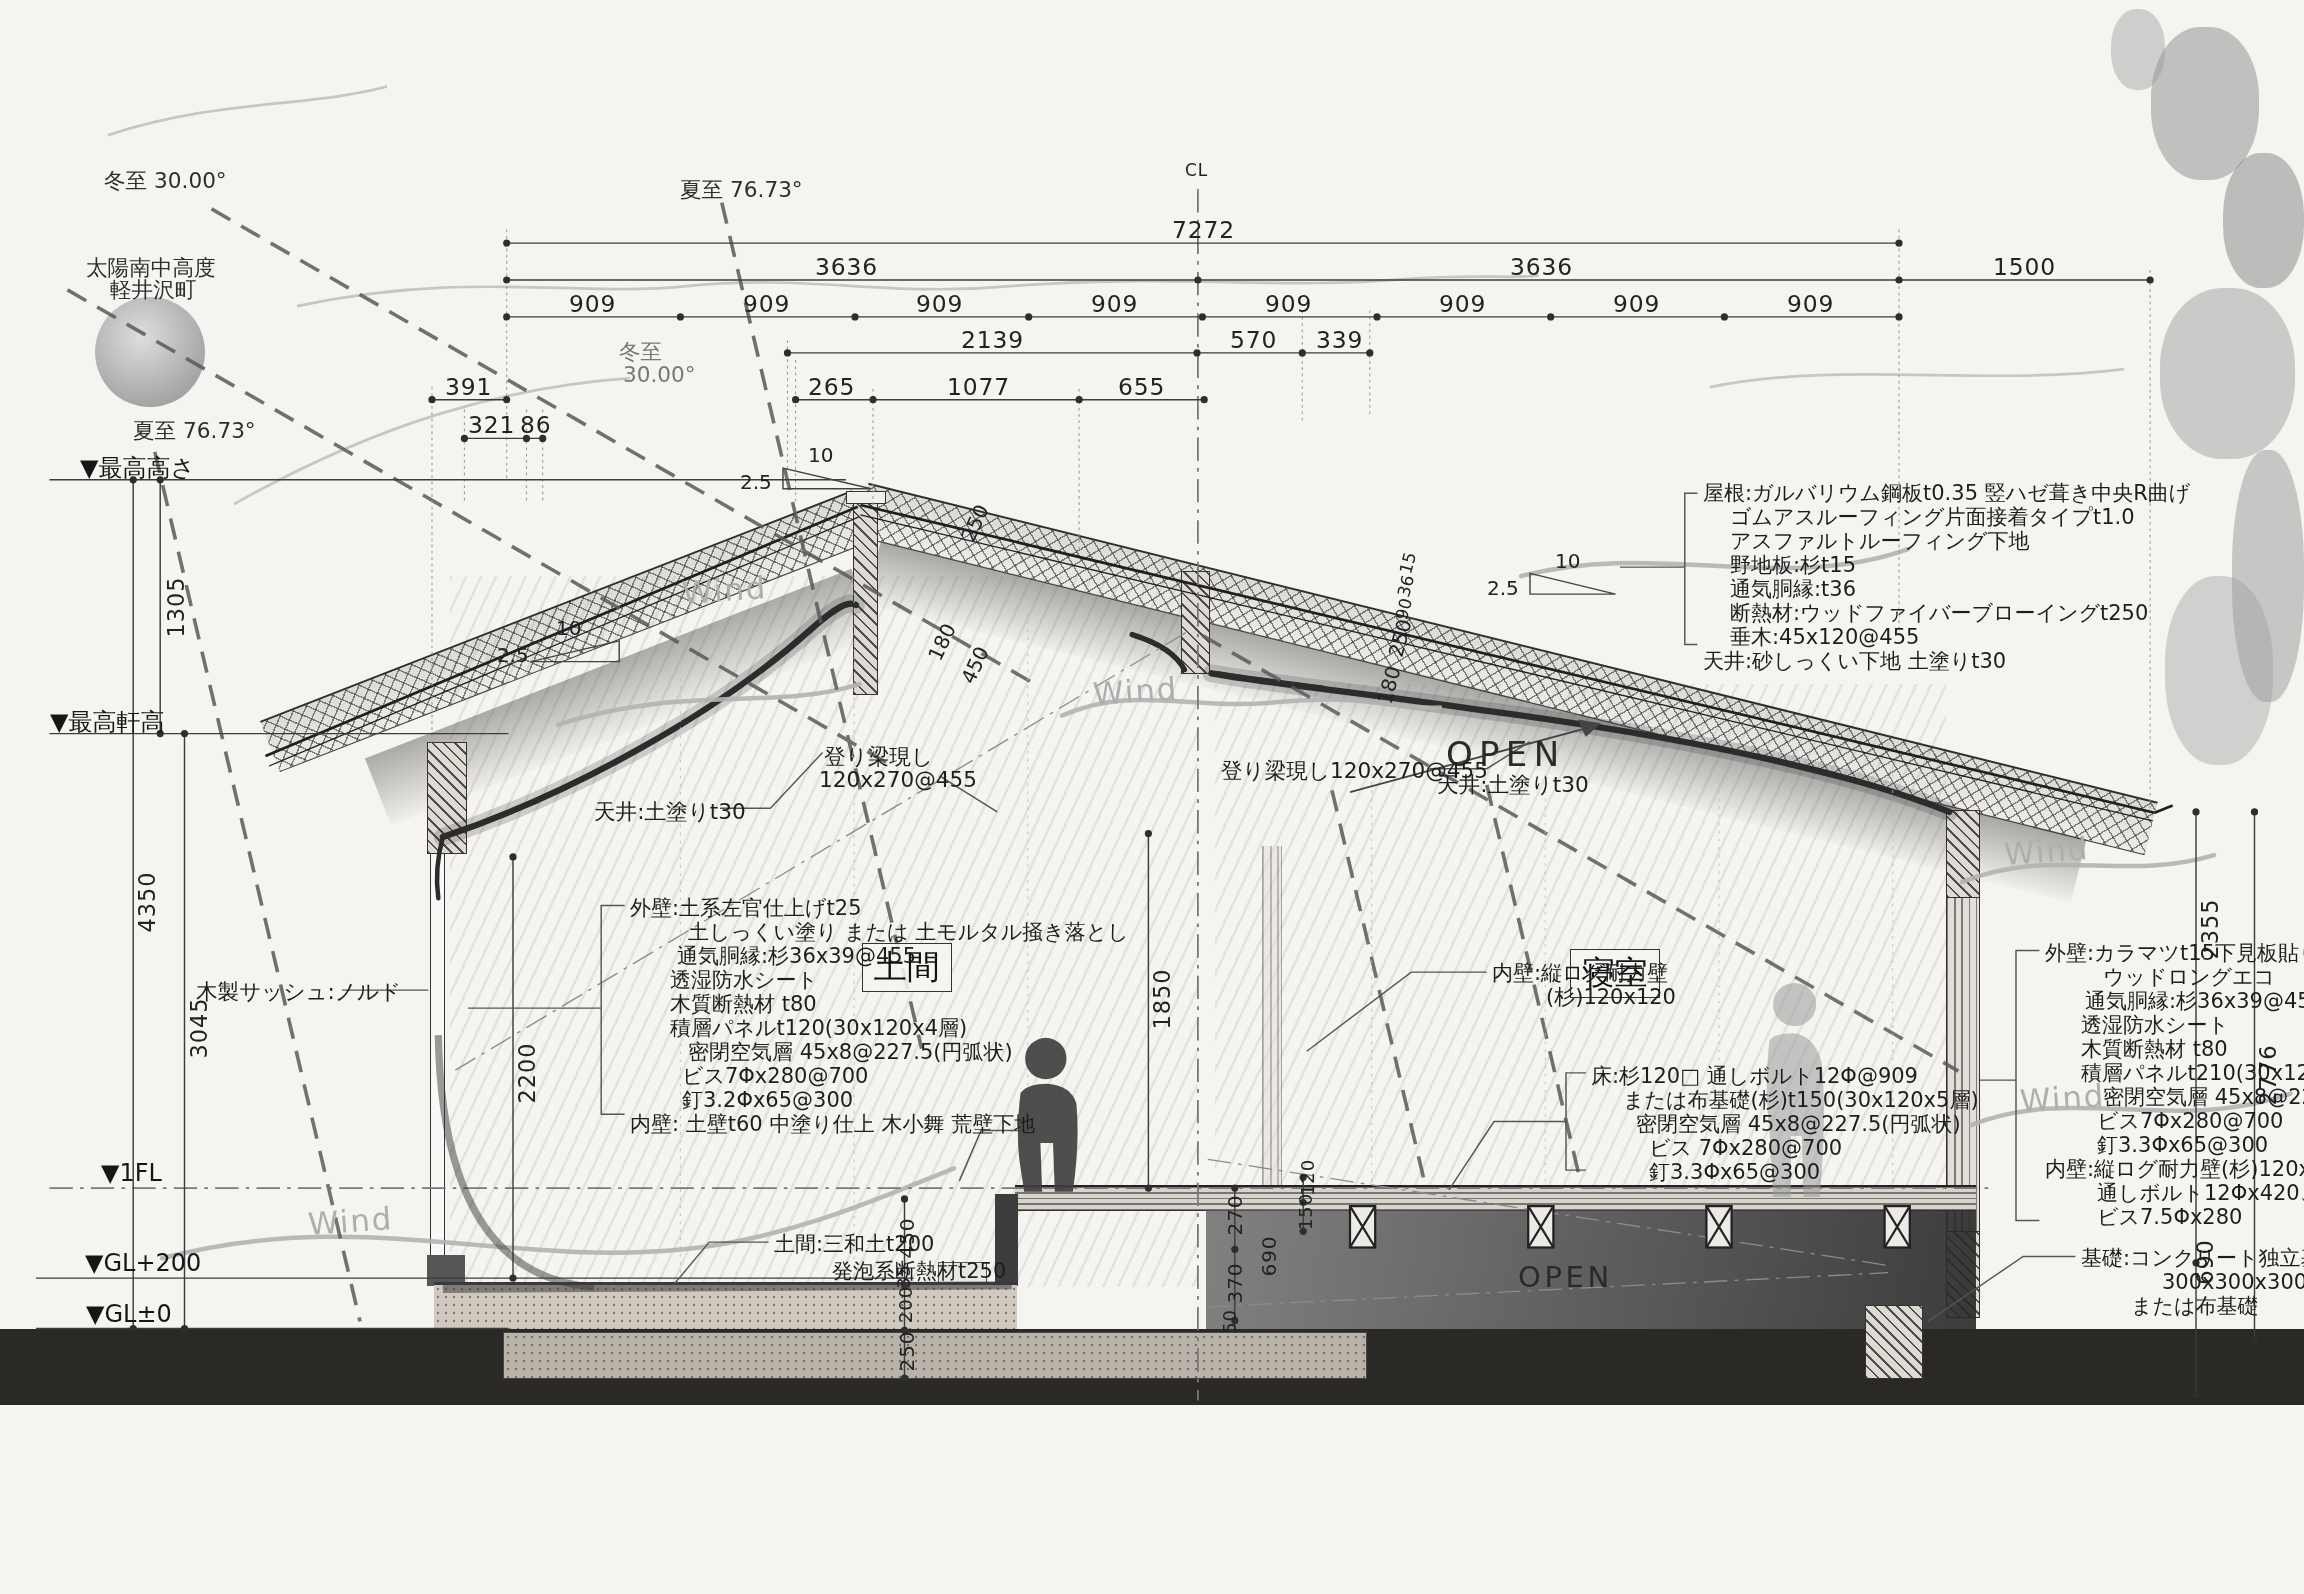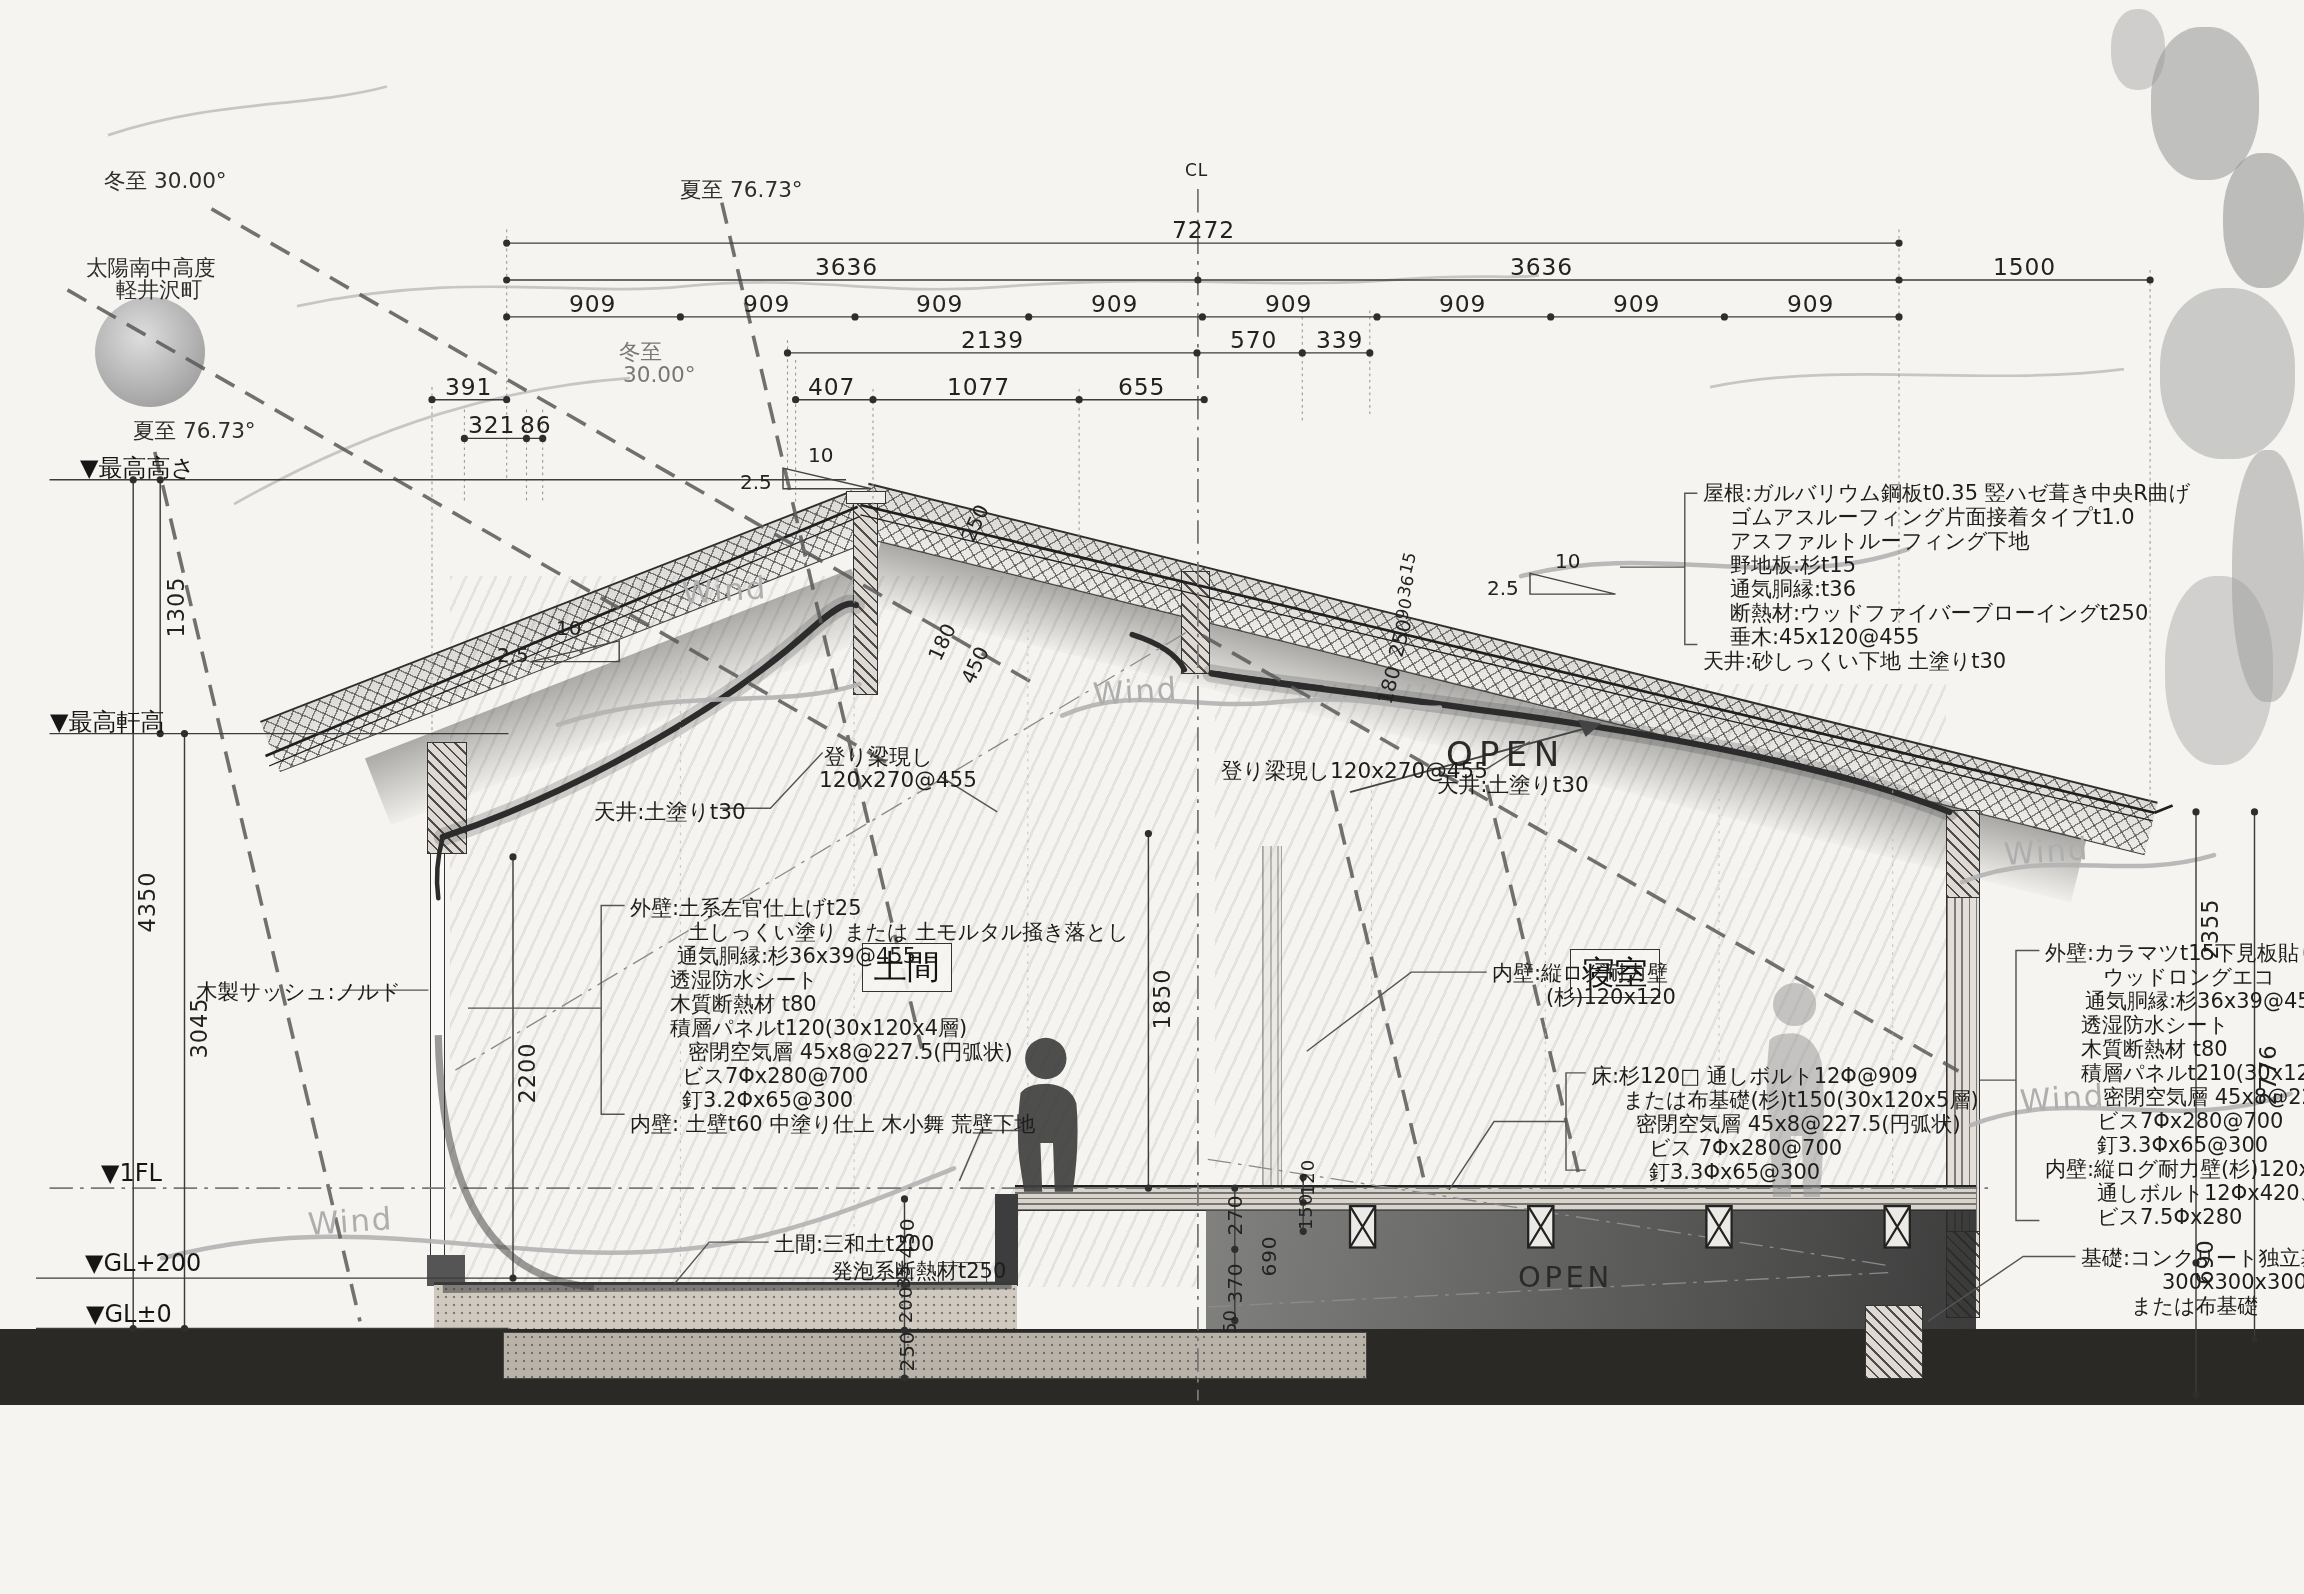--- a/index.html
+++ b/index.html
@@ -299,37 +299,37 @@
   <span class="s dim" style="left:916px;top:290px;">909</span>
   <span class="s dim" style="left:1091px;top:290px;">909</span>
   <span class="s dim" style="left:1265px;top:290px;">909</span>
   <span class="s dim" style="left:1439px;top:290px;">909</span>
   <span class="s dim" style="left:1613px;top:290px;">909</span>
   <span class="s dim" style="left:1787px;top:290px;">909</span>
   <span class="s dim" style="left:961px;top:326px;">2139</span>
   <span class="s dim" style="left:1230px;top:326px;">570</span>
   <span class="s dim" style="left:1316px;top:326px;">339</span>
   <span class="s dim" style="left:445px;top:373px;">391</span>
-  <span class="s dim" style="left:808px;top:373px;">407</span>
+  <span class="s dim" style="left:808px;top:373px;">265</span>
   <span class="s dim" style="left:947px;top:373px;">1077</span>
   <span class="s dim" style="left:1118px;top:373px;text-align:center;">655</span>
   <span class="s dim" style="left:468px;top:411px;">321</span>
   <span class="s dim" style="left:520px;top:411px;">86</span>
 
   <span class="s rdim" style="left:808px;top:443px;">10</span>
   <span class="s rdim" style="left:740px;top:470px;">2.5</span>
   <span class="s rdim" style="left:1555px;top:549px;">10</span>
   <span class="s rdim" style="left:1487px;top:576px;">2.5</span>
   <span class="s rdim" style="left:556px;top:616px;">10</span>
   <span class="s rdim" style="left:497px;top:643px;">2.5</span>
 
   <span class="s suntxt" style="left:104px;top:166px;">冬至 30.00°</span>
   <span class="s suntxt" style="left:680px;top:175px;">夏至 76.73°</span>
   <span class="s suntxt" style="left:86px;top:253px;">太陽南中高度</span>
-  <span class="s suntxt" style="left:116px;top:275px;">軽井沢町</span>
+  <span class="s suntxt" style="left:110px;top:275px;">軽井沢町</span>
   <span class="s suntxt" style="left:619px;top:337px;color:#777;">冬至</span>
   <span class="s suntxt" style="left:623px;top:362px;color:#777;">30.00°</span>
   <span class="s suntxt" style="left:133px;top:416px;">夏至 76.73°</span>
 
   <span class="s lvl" style="left:52px;top:452px;margin-left:28px;">▼最高高さ</span>
   <span class="s lvl" style="left:50px;top:706px;">▼最高軒高</span>
   <span class="s lvl" style="left:101px;top:1159px;">▼1FL</span>
   <span class="s lvl" style="left:85px;top:1249px;">▼GL+200</span>
   <span class="s lvl" style="left:86px;top:1300px;">▼GL±0</span>
 

